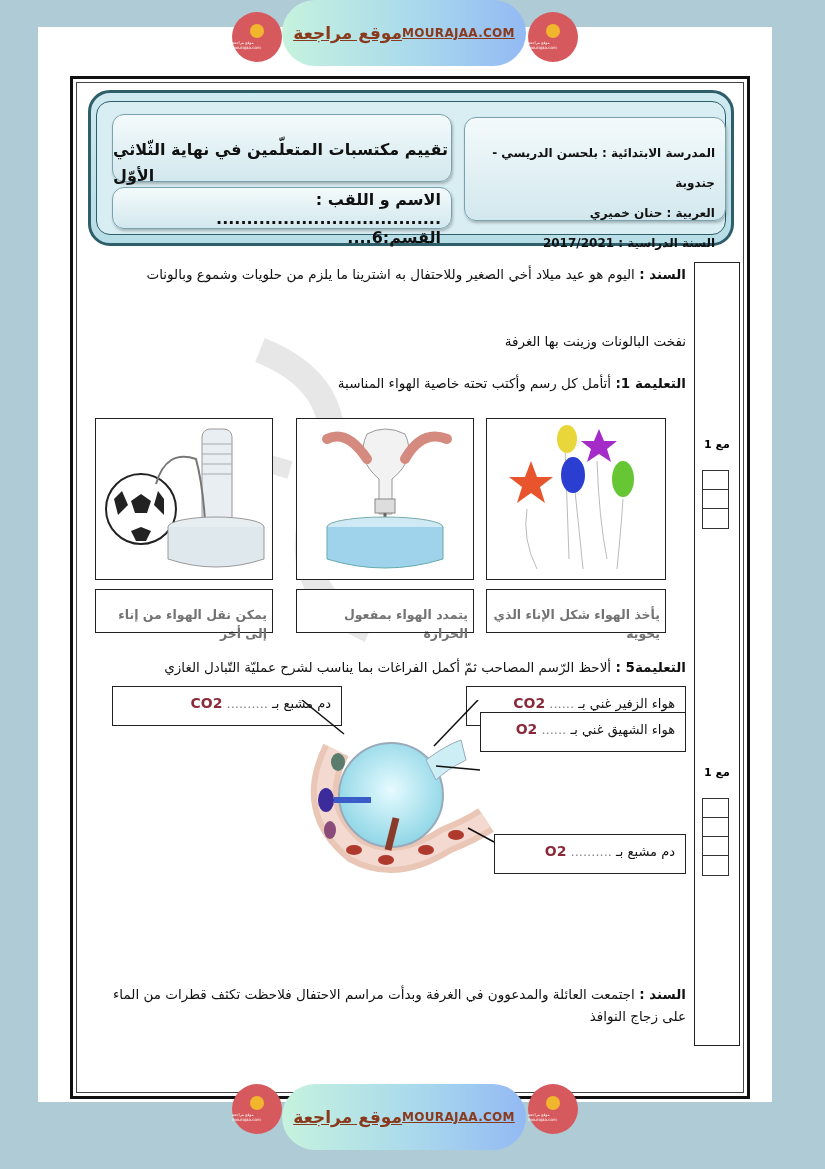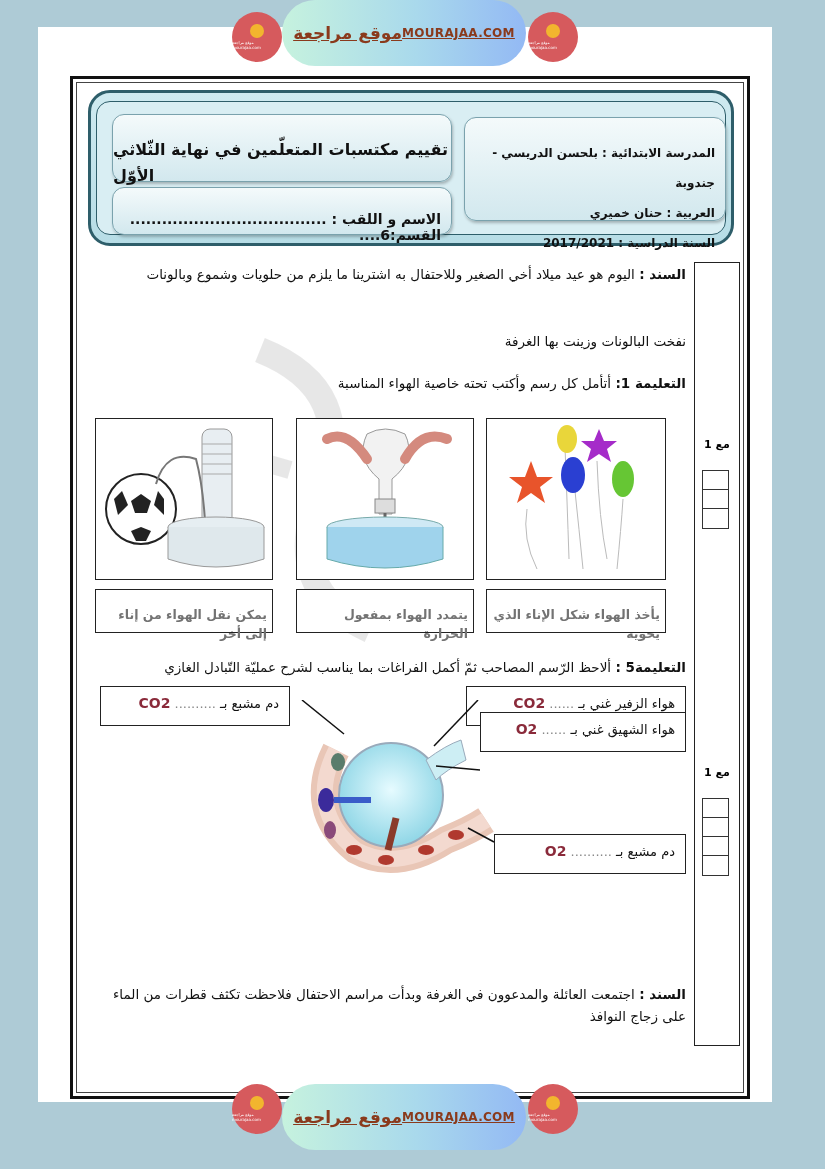--- a/index.html
+++ b/index.html
@@ -59,21 +59,21 @@
     position: absolute; border: 1.5px solid #7aa2ad; border-radius: 12px;
     background: linear-gradient(180deg, #f4fafb 0%, #d2e8ee 100%);
     box-shadow: 1px 2px 3px rgba(0,0,0,0.25);
     direction: rtl; color: #111;
   }
   .school-box { left: 464px; top: 117px; width: 262px; height: 104px; padding: 20px 10px; }
   .school-box div { font-size: 12px; font-weight: bold; line-height: 30px; }
   .title-box { left: 112px; top: 114px; width: 340px; height: 68px; text-align: left; padding-top: 22px; }
   .title-box .l1 { font-size: 16px; font-weight: bold; line-height: 26px; }
   .title-box .l2 { font-size: 15px; font-weight: bold; line-height: 24px; }
-  .name-box { left: 112px; top: 187px; width: 340px; height: 42px; padding: 23px 10px; font-size: 14px; font-weight: bold; }
+  .name-box { left: 112px; top: 187px; width: 340px; height: 42px; padding: 2px 10px; font-size: 16px; font-weight: bold; }
 
   
   .score-col {
     position: absolute; left: 694px; top: 262px; width: 46px; height: 784px;
     border: 1.5px solid #222; background: #fff;
   }
   .score-label {
     position: absolute; width: 46px; text-align: center; font-size: 11px; font-weight: bold; direction: rtl;
   }
   .score-boxes { position: absolute; left: 702px; width: 27px; border: 1px solid #333; }
@@ -233,21 +233,21 @@
 <div class="txt" style="left:96px;top:656px;width:590px;">
   <b>التعليمة5 :</b>
   <span>ألاحظ الرّسم المصاحب ثمّ أكمل الفراغات بما يناسب لشرح عمليّة التّبادل الغازي</span>
 </div>
 
 <div class="gas-box" style="left:466px;top:686px;width:220px;">
   <span>هواء الزفير غني بـ</span>
   <span class="dots">......</span>
   <span class="ans">CO2</span>
 </div>
-<div class="gas-box" style="left:100px;top:686px;width:190px;">
+<div class="gas-box" style="left:112px;top:686px;width:230px;">
   <span>دم مشبع بـ</span>
   <span class="dots">..........</span>
   <span class="ans">CO2</span>
 </div>
 <div class="gas-box" style="left:480px;top:712px;width:206px;">
   <span>هواء الشهيق غني بـ</span>
   <span class="dots">......</span>
   <span class="ans">O2</span>
 </div>
 <div class="gas-box" style="left:494px;top:834px;width:192px;">

